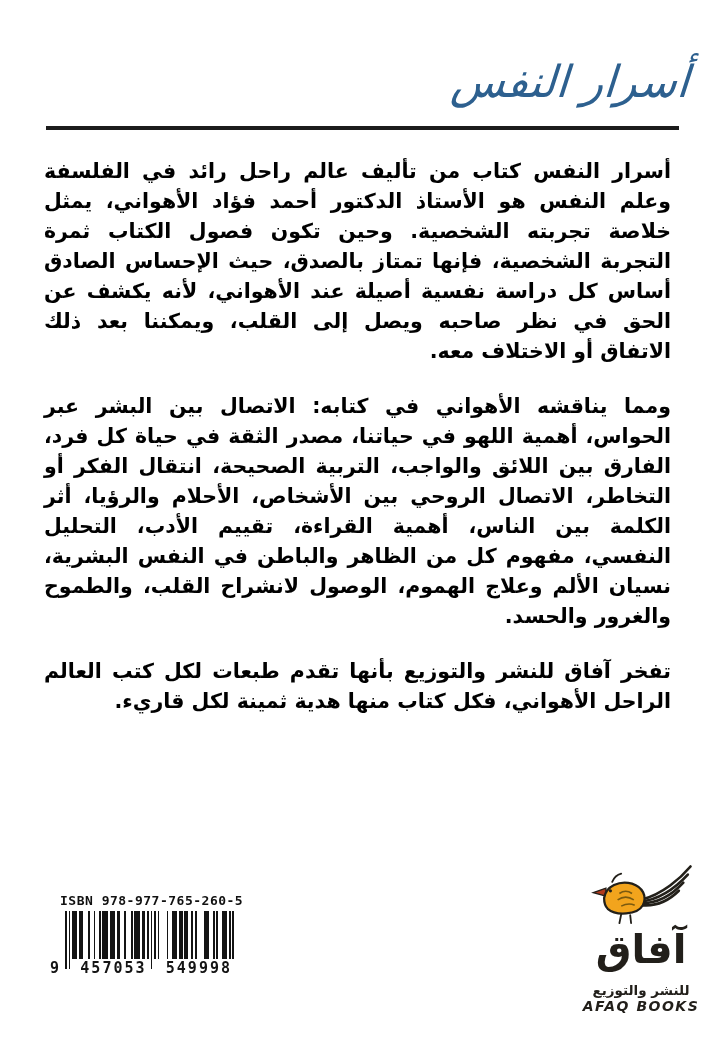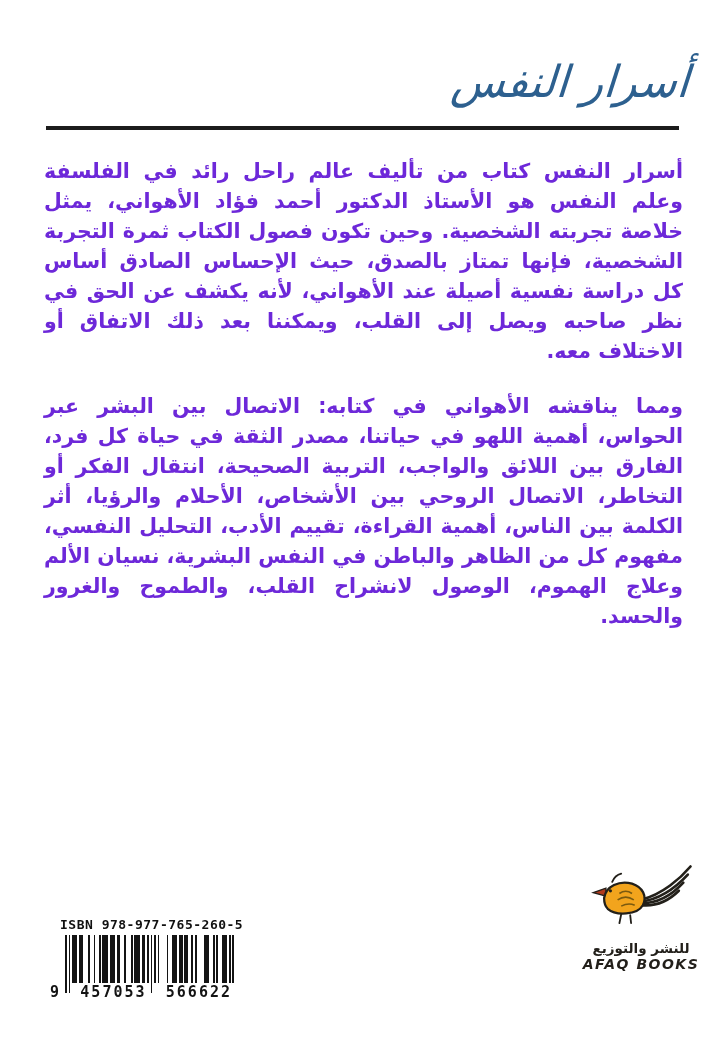--- a/index.html
+++ b/index.html
@@ -32,30 +32,30 @@
     margin:14px 46px 0 46px;
   }
   
   .body{
     direction:rtl;
     margin:26px 42px 0 44px;
     text-align:justify;
     text-justify:inter-word;
   }
   .body p{
-    margin:0 0 25px 0;
+    margin:0 12px 25px 0;
     font-size:20.5px;
     font-weight:bold;
     line-height:30px;
-    color:#6d28d9;
+    color:#000000;
   }
   
   .barcode-block{
     position:absolute;
-    left:60px; top:917px;
+    left:60px; top:893px;
     width:180px;
     font-family:"DejaVu Sans Mono",monospace;
   }
   .isbn{
     font-size:13px;
     font-weight:bold;
     letter-spacing:0.5px;
     color:#111;
     text-align:center;
     white-space:nowrap;
@@ -117,20 +117,21 @@
 <body>
 
 <div class="page">
 
   <h1 class="title">أسرار النفس</h1>
   <div class="rule"></div>
 
   <div class="body">
     <p>أسرار النفس كتاب من تأليف عالم راحل رائد في الفلسفة وعلم النفس هو الأستاذ الدكتور أحمد فؤاد الأهواني، يمثل خلاصة تجربته الشخصية. وحين تكون فصول الكتاب ثمرة التجربة الشخصية، فإنها تمتاز بالصدق، حيث الإحساس الصادق أساس كل دراسة نفسية أصيلة عند الأهواني، لأنه يكشف عن الحق في نظر صاحبه ويصل إلى القلب، ويمكننا بعد ذلك الاتفاق أو الاختلاف معه.</p>
     <p>ومما يناقشه الأهواني في كتابه: الاتصال بين البشر عبر الحواس، أهمية اللهو في حياتنا، مصدر الثقة في حياة كل فرد، الفارق بين اللائق والواجب، التربية الصحيحة، انتقال الفكر أو التخاطر، الاتصال الروحي بين الأشخاص، الأحلام والرؤيا، أثر الكلمة بين الناس، أهمية القراءة، تقييم الأدب، التحليل النفسي، مفهوم كل من الظاهر والباطن في النفس البشرية، نسيان الألم وعلاج الهموم، الوصول لانشراح القلب، والطموح والغرور والحسد.</p>
+    <p>تفخر آفاق للنشر والتوزيع بأنها تقدم طبعات لكل كتب العالم الراحل الأهواني، فكل كتاب منها هدية ثمينة لكل قاريء.</p>
   </div>
 
   <div class="barcode-block">
     <div class="isbn">ISBN 978-977-765-260-5</div>
     <div class="bars" id="bars">
         <div class="m on tall"></div>
         <div class="m tall"></div>
         <div class="m on tall"></div>
         <div class="m"></div>
         <div class="m on"></div>
@@ -221,21 +222,21 @@
         <div class="m on"></div>
         <div class="m on"></div>
         <div class="m"></div>
         <div class="m on tall"></div>
         <div class="m tall"></div>
         <div class="m on tall"></div>
       </div>
     <div class="digits" id="barcode-digits">
         <span>9</span>
         <span>457053</span>
-        <span>566622</span>
+        <span>549998</span>
       </div>
   </div>
 
   <div class="logo-block">
     <svg class="bird" width="120" height="72" viewBox="0 0 120 80" aria-hidden="true">
 
       <path d="M60,42 C84,36 104,18 115,5" fill="none" stroke="#23201a" stroke-width="3" stroke-linecap="round"></path>
       <path d="M60,44 C84,41 100,27 112,14" fill="none" stroke="#23201a" stroke-width="3" stroke-linecap="round"></path>
       <path d="M60,46 C82,46 97,34 107,23" fill="none" stroke="#23201a" stroke-width="3" stroke-linecap="round"></path>
       <path d="M60,48 C79,50 93,41 102,32" fill="none" stroke="#23201a" stroke-width="3" stroke-linecap="round"></path>
@@ -247,17 +248,18 @@
       <path d="M28,22 q3,-7 10,-9" fill="none" stroke="#23201a" stroke-width="2" stroke-linecap="round"></path>
 
       <circle cx="26" cy="32" r="1.8" fill="#23201a"></circle>
 
       <path d="M36,35 q7,-5 14,0" fill="none" stroke="#7a5a10" stroke-width="1.8"></path>
       <path d="M34,42 q9,-6 18,0" fill="none" stroke="#7a5a10" stroke-width="1.8"></path>
       <path d="M38,49 q8,-4 15,-1" fill="none" stroke="#7a5a10" stroke-width="1.8"></path>
 
       <path d="M38,58 l-2,10 M48,59 l1,9" fill="none" stroke="#23201a" stroke-width="2" stroke-linecap="round"></path>
     </svg>
+    <div class="logo-ar">آفاق</div>
     <div class="logo-tagline">للنشر والتوزيع</div>
     <div class="logo-en">AFAQ BOOKS</div>
   </div>
 
 </div>
 
 </body></html>

